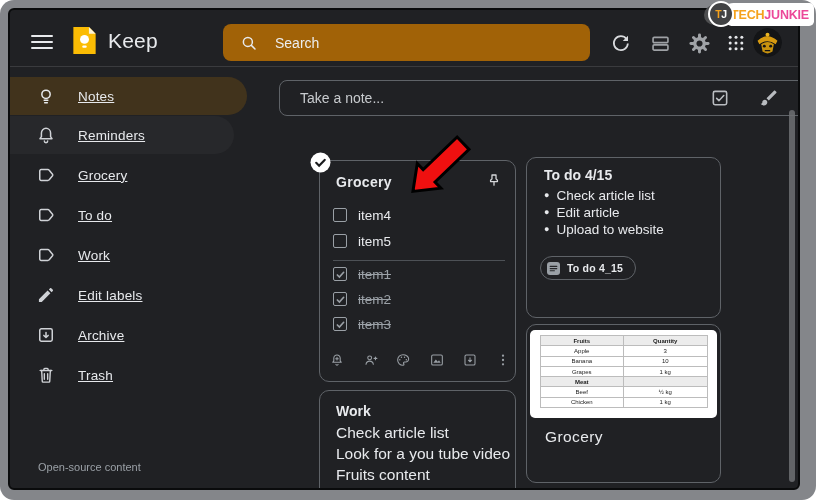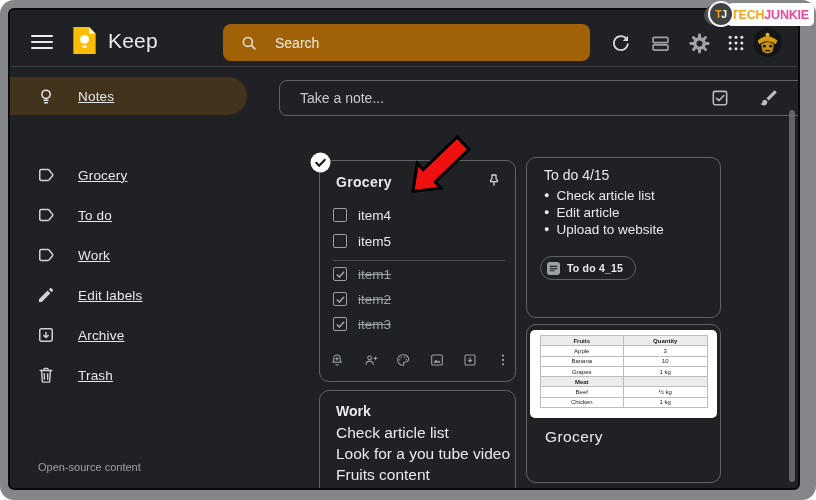--- a/index.html
+++ b/index.html
@@ -65,21 +65,21 @@
   .g-title{position:absolute;left:16px;top:13px;font-size:14px;font-weight:700;color:#e8eaed;letter-spacing:.3px;}
   .g-pin{position:absolute;right:12px;top:11px;width:18px;height:18px;cursor:pointer;}
   .chk-row{position:absolute;left:13px;display:flex;align-items:center;height:16px;}
   .chk-box{width:12px;height:12px;border:1.6px solid #9aa0a6;border-radius:2px;margin-right:11px;
            flex:none;display:flex;align-items:center;justify-content:center;cursor:pointer;}
   .chk-text{font-size:13.5px;color:#e8eaed;}
   .chk-row.done .chk-text{color:#9aa0a6;text-decoration:line-through;}
   .g-divider{position:absolute;left:13px;top:99px;width:172px;height:1px;background:#4d5156;}
   .g-toolbar .t-ic{position:absolute;top:191px;width:16px;height:16px;cursor:pointer;}
 
-  .td-title{position:absolute;left:17px;top:9px;font-size:14px;font-weight:400;color:#e8eaed;}
+  .td-title{position:absolute;left:17px;top:9px;font-size:14px;font-weight:700;color:#e8eaed;}
   .td-bullet{position:absolute;left:17px;font-size:13.5px;color:#e8eaed;}
   .td-bullet::before{content:"●";font-size:9px;margin-right:7px;position:relative;top:-2px;}
   .chip{position:absolute;left:13px;top:98px;height:22px;border:1px solid #5f6368;border-radius:12px;
         display:flex;align-items:center;padding:0 12px 0 6px;cursor:pointer;}
   .chip .chip-ic{width:13px;height:13px;margin-right:7px;}
   .chip .chip-label{font-size:10.5px;font-weight:700;color:#e8eaed;letter-spacing:.2px;}
 
   .note-img{position:absolute;left:3px;top:5px;width:187px;height:88px;background:#ffffff;border-radius:5px;}
   table.tbl{width:168px;margin:5px auto 0;border-collapse:collapse;table-layout:fixed;
             font-size:6px;color:#222;border:1px solid #8a8a8a;}
@@ -184,20 +184,29 @@
 
   <div class="side-item sel" style="top:67px">
     <span class="s-icon">
       <svg viewBox="0 0 24 24" fill="none" stroke="#e7e9ec" stroke-width="1.8" stroke-linecap="round">
         <circle cx="12" cy="10" r="5"></circle>
             <path d="M9.8 17.2h4.4M10.4 20h3.2"></path>
       </svg>
         </span>
     <span class="s-label">Notes</span>
   </div>
+  <div class="side-item hov" style="top:106px">
+    <span class="s-icon">
+      <svg viewBox="0 0 24 24" fill="none" stroke="#cfd2d6" stroke-width="1.8" stroke-linejoin="round" stroke-linecap="round">
+        <path d="M12 4a5.5 5.5 0 0 1 5.5 5.5V14l1.7 2.4H4.8L6.5 14V9.5A5.5 5.5 0 0 1 12 4z"></path>
+        <path d="M10 19.2a2 2 0 0 0 4 0"></path>
+      </svg>
+        </span>
+    <span class="s-label">Reminders</span>
+  </div>
   <div class="side-item" style="top:146px">
     <span class="s-icon">
       <svg viewBox="0 0 24 24" fill="none" stroke="#cfd2d6" stroke-width="1.8" stroke-linejoin="round">
         <path d="M4.5 7.2c0-1 .8-1.7 1.7-1.7h8.1c.5 0 1 .2 1.3.6l4.2 5c.4.5.4 1.3 0 1.8l-4.2 5c-.3.4-.8.6-1.3.6H6.2c-1 0-1.7-.8-1.7-1.7z"></path>
       </svg>
         </span>
     <span class="s-label">Grocery</span>
   </div>
   <div class="side-item" style="top:186px">
     <span class="s-icon">

